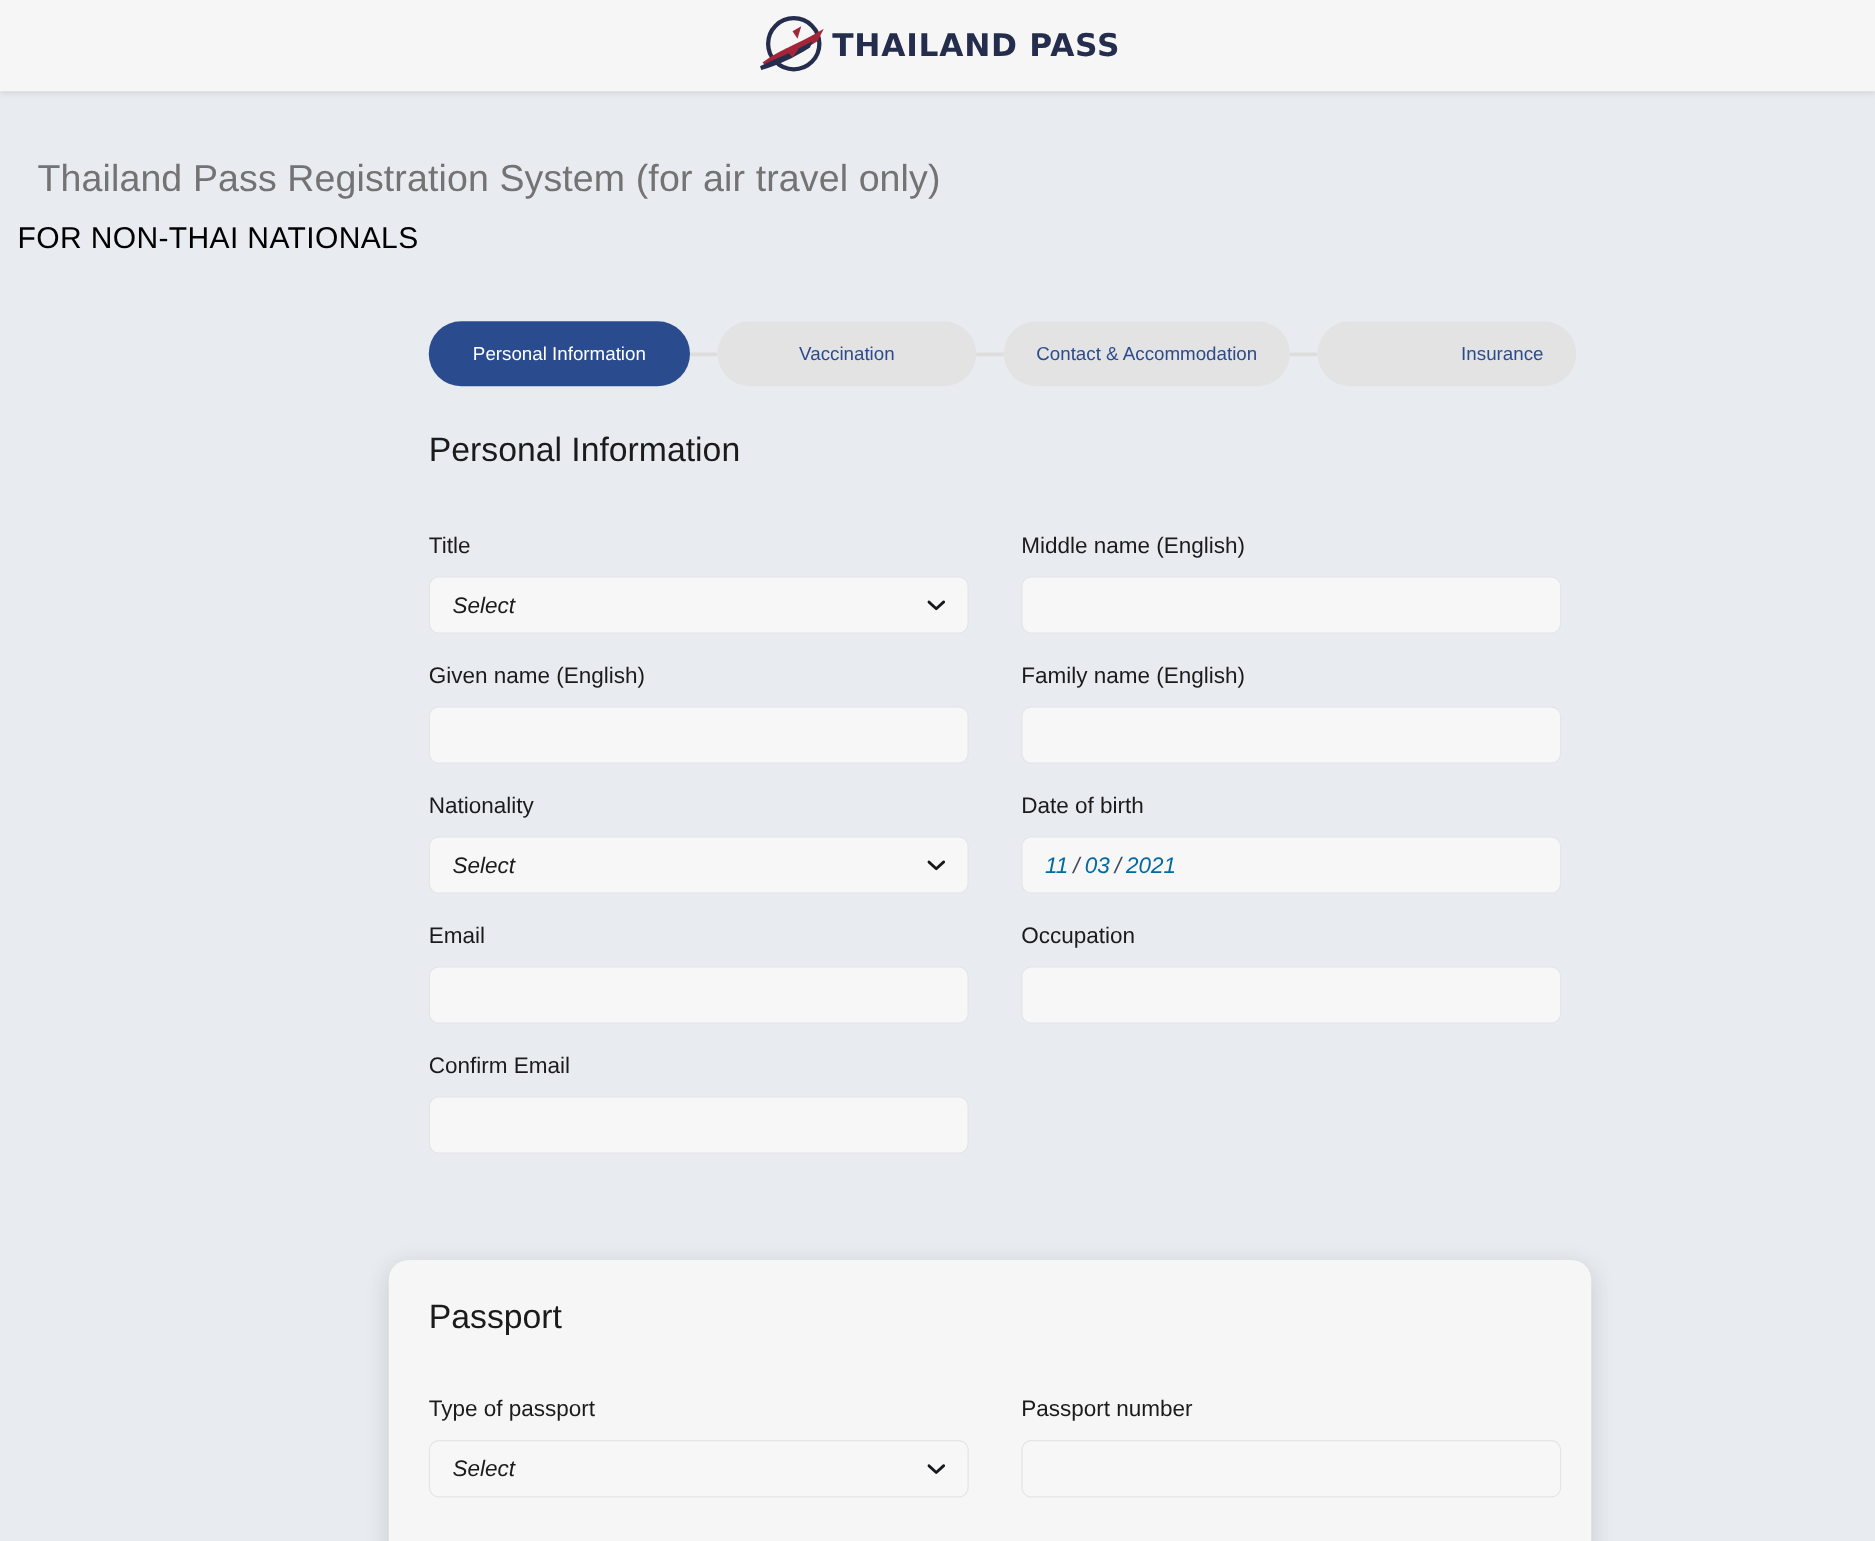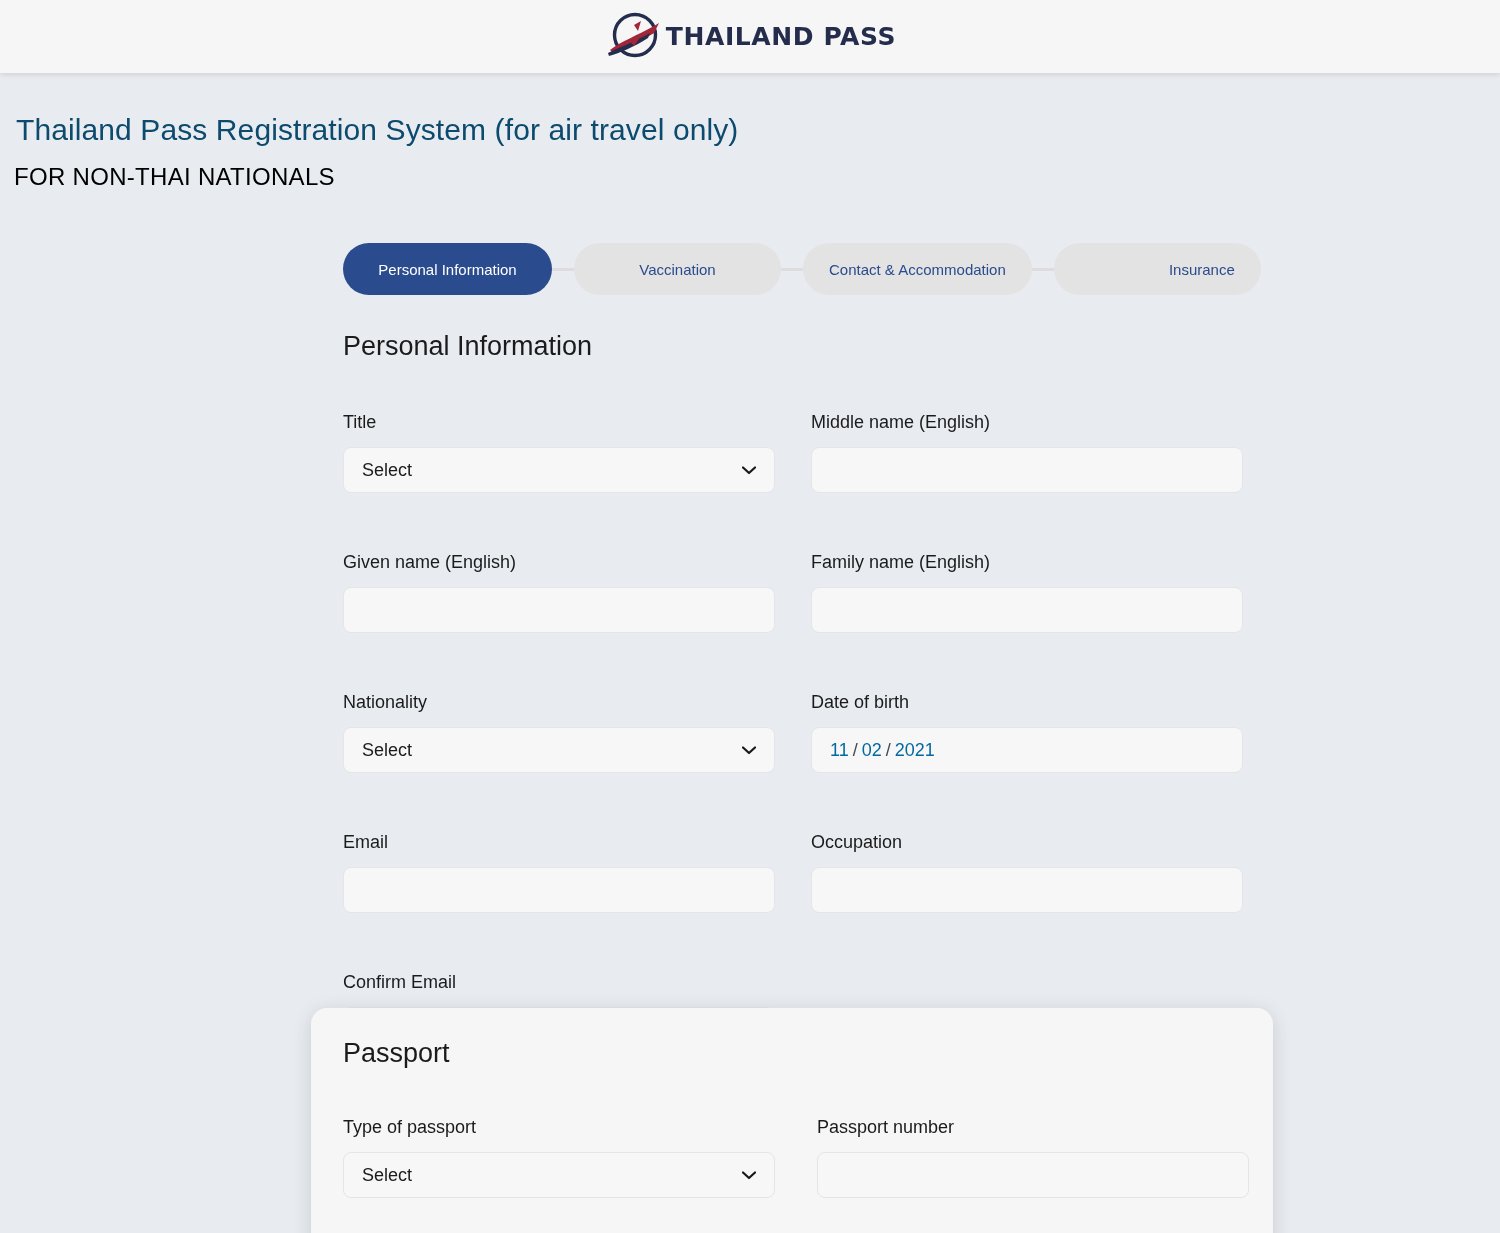--- a/index.html
+++ b/index.html
@@ -45,23 +45,23 @@
     color: #252d4d;
     font-family: "DejaVu Sans", sans-serif;
   }
 
   
   .page-heading-area {
     padding: 38px 0 0 14px;
   }
   .page-title {
     font-size: 30px;
-    color: #0c4a6e;
-    font-weight: normal;
-    margin: 2px;
+    color: #737373;
+    font-weight: normal;
+    margin: 16px;
     letter-spacing: 0.1px;
   }
   .page-subtitle {
     font-size: 24px;
     color: #000000;
     margin: 16px 0 0 0;
     font-weight: normal;
     letter-spacing: 0.3px;
   }
 
@@ -112,21 +112,20 @@
     color: #1b1b1b;
     font-weight: normal;
     margin: 0 0 50px 0;
   }
   .field-grid {
     display: grid;
     grid-template-columns: 432px 432px;
     column-gap: 42px;
     row-gap: 0;
     width: 906px;
-    gap: 36px;
   }
   .field {
     margin-bottom: 23px;
   }
   .field-label {
     display: block;
     font-size: 18px;
     color: #1b1b1b;
     margin-bottom: 14px;
     font-weight: normal;
@@ -137,20 +136,21 @@
     background: #f7f7f7;
     border: 1px solid #e3e5e8;
     border-radius: 8px;
     font-size: 18px;
     color: #1b1b1b;
     padding: 0 18px;
     font-family: "Liberation Sans", sans-serif;
     display: flex;
     align-items: center;
     outline: none;
+    font-style: italic;
   }
   input.control { padding: 0 18px; }
   .select-control {
     justify-content: space-between;
     cursor: pointer;
     user-select: none;
   }
   .chevron {
     width: 14px;
     height: 9px;
@@ -271,21 +271,21 @@
             <path d="M1 1.5 L7 7 L13 1.5"></path>
           </svg>
       </div>
     </div>
 
     <div class="field">
       <label class="field-label">Date of birth</label>
       <div class="control date-control">
         <span class="date-seg">11</span>
         <span class="date-sep">/</span>
-        <span class="date-seg">02</span>
+        <span class="date-seg">03</span>
         <span class="date-sep">/</span>
         <span class="date-seg">2021</span>
       </div>
     </div>
 
     <div class="field">
       <label class="field-label">Email</label>
       <input class="control" type="text" placeholder="" style="">
     </div>
 

